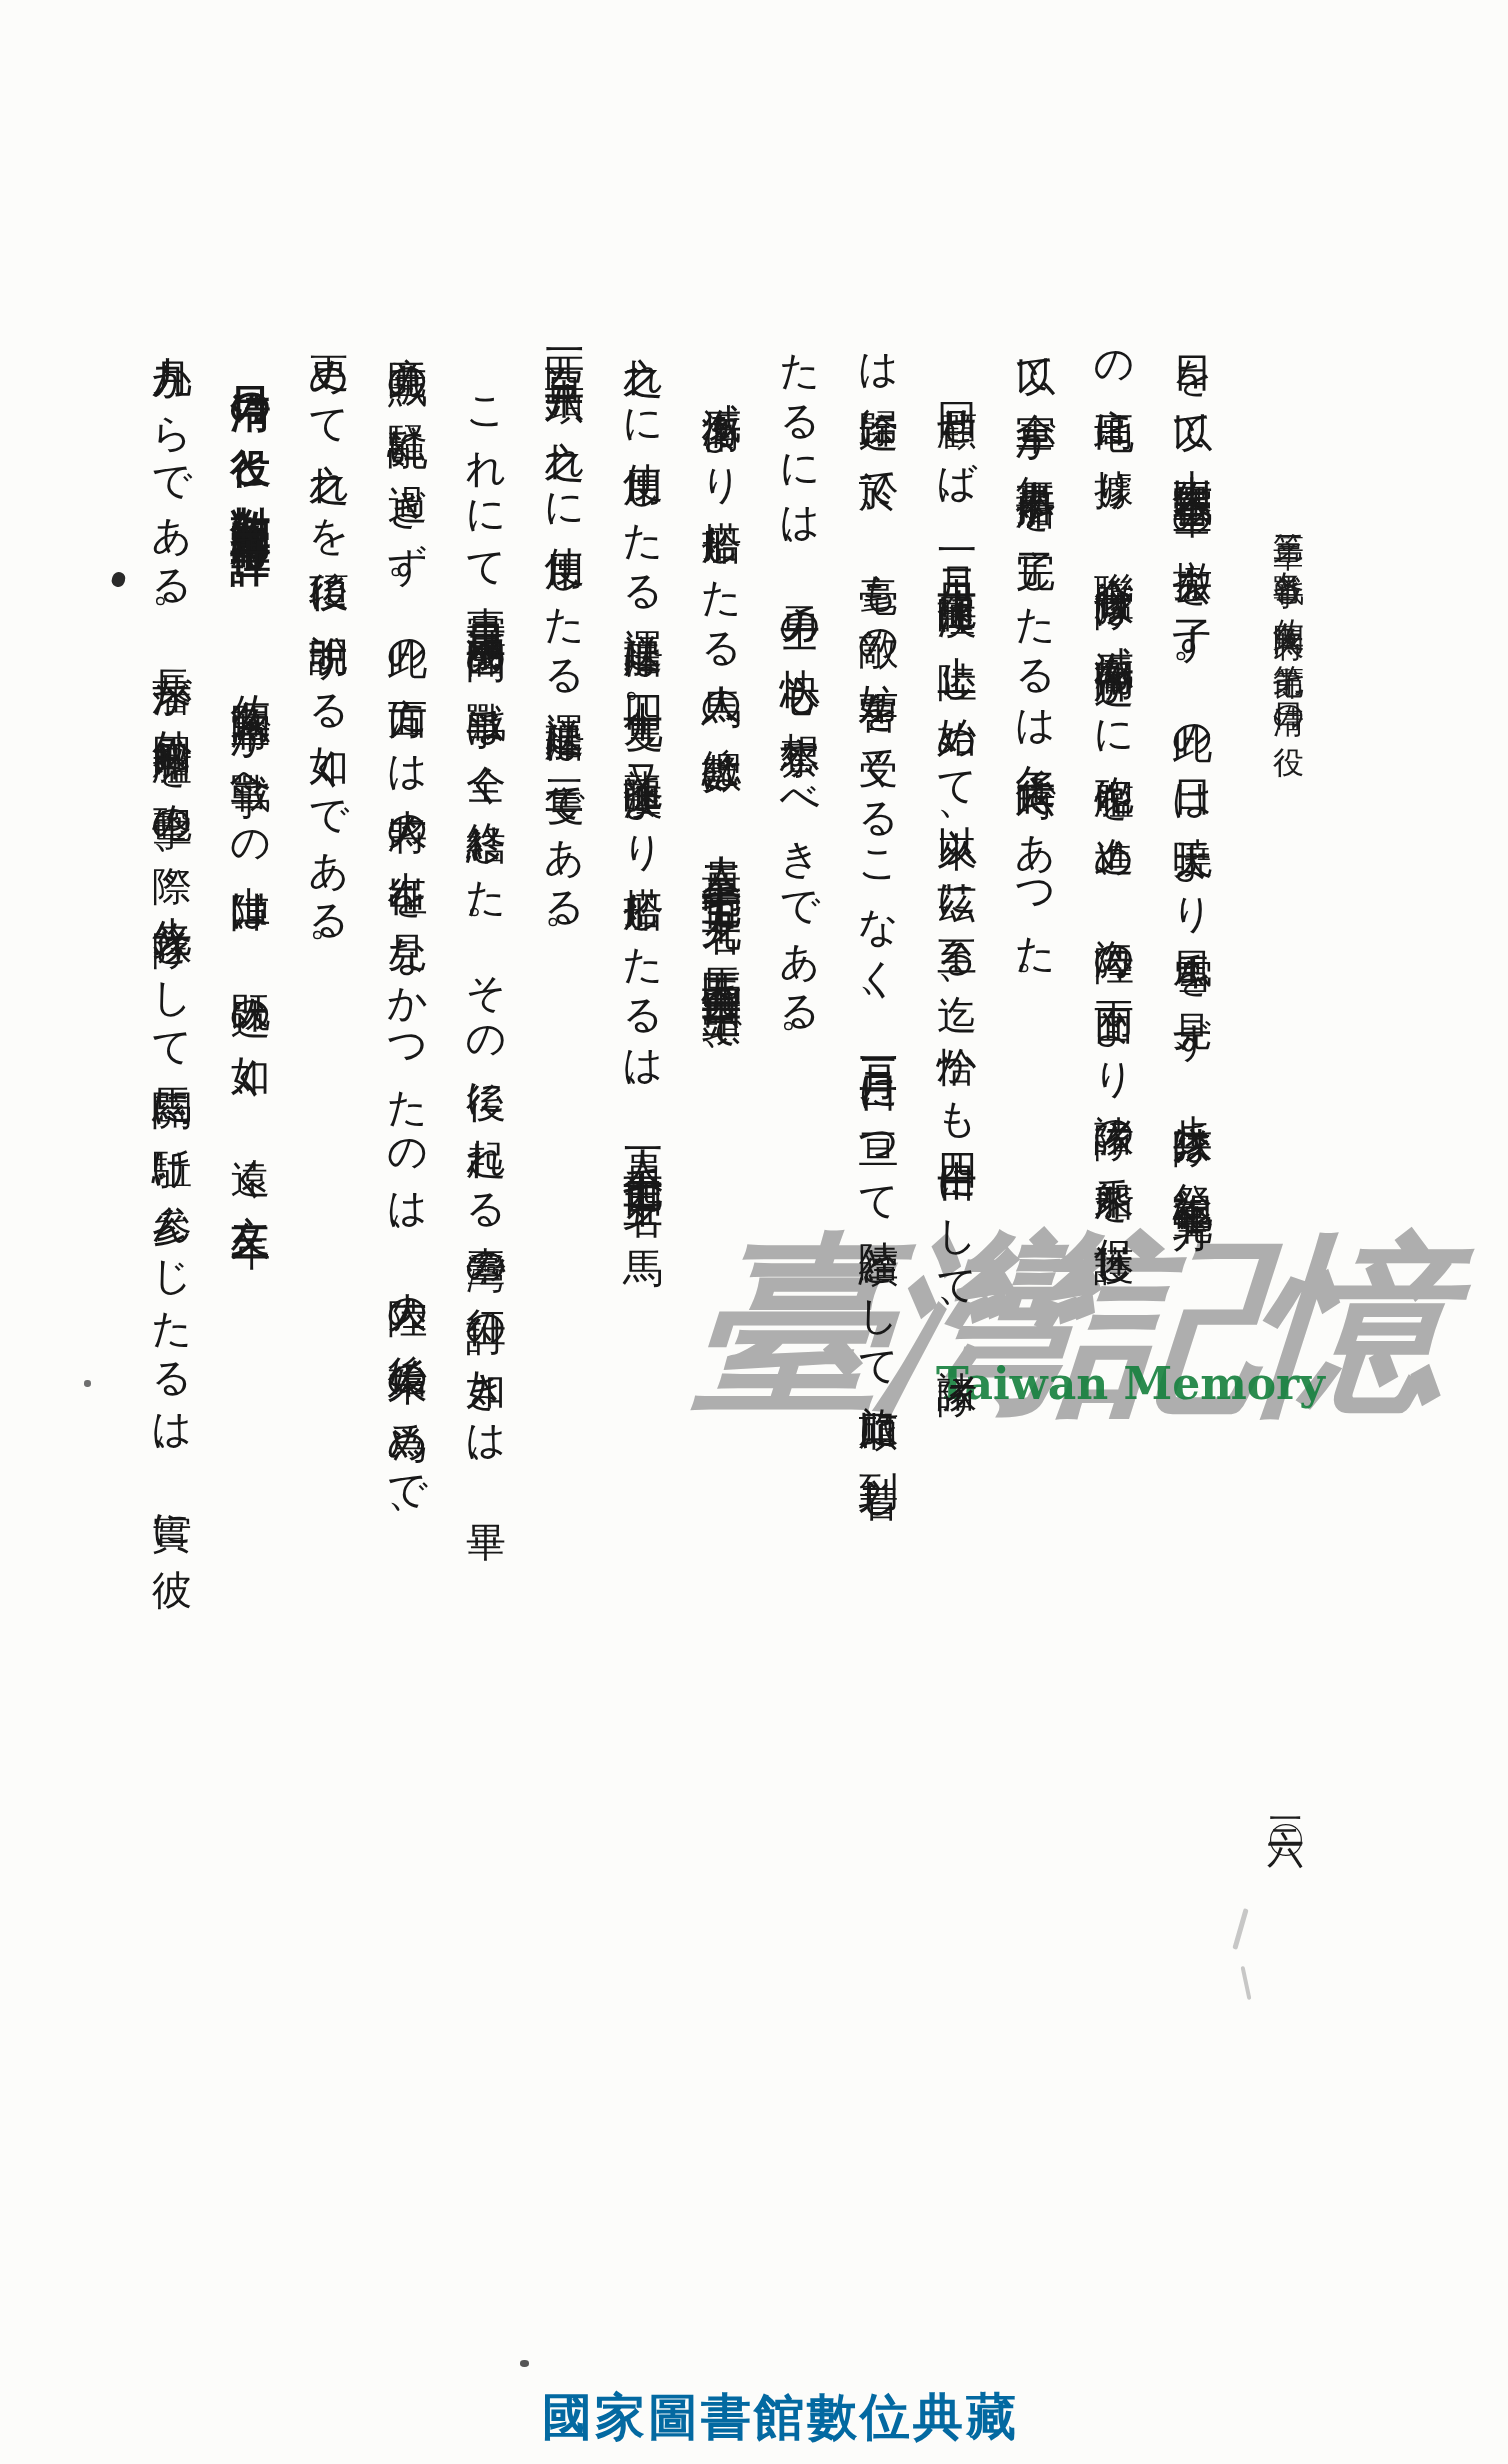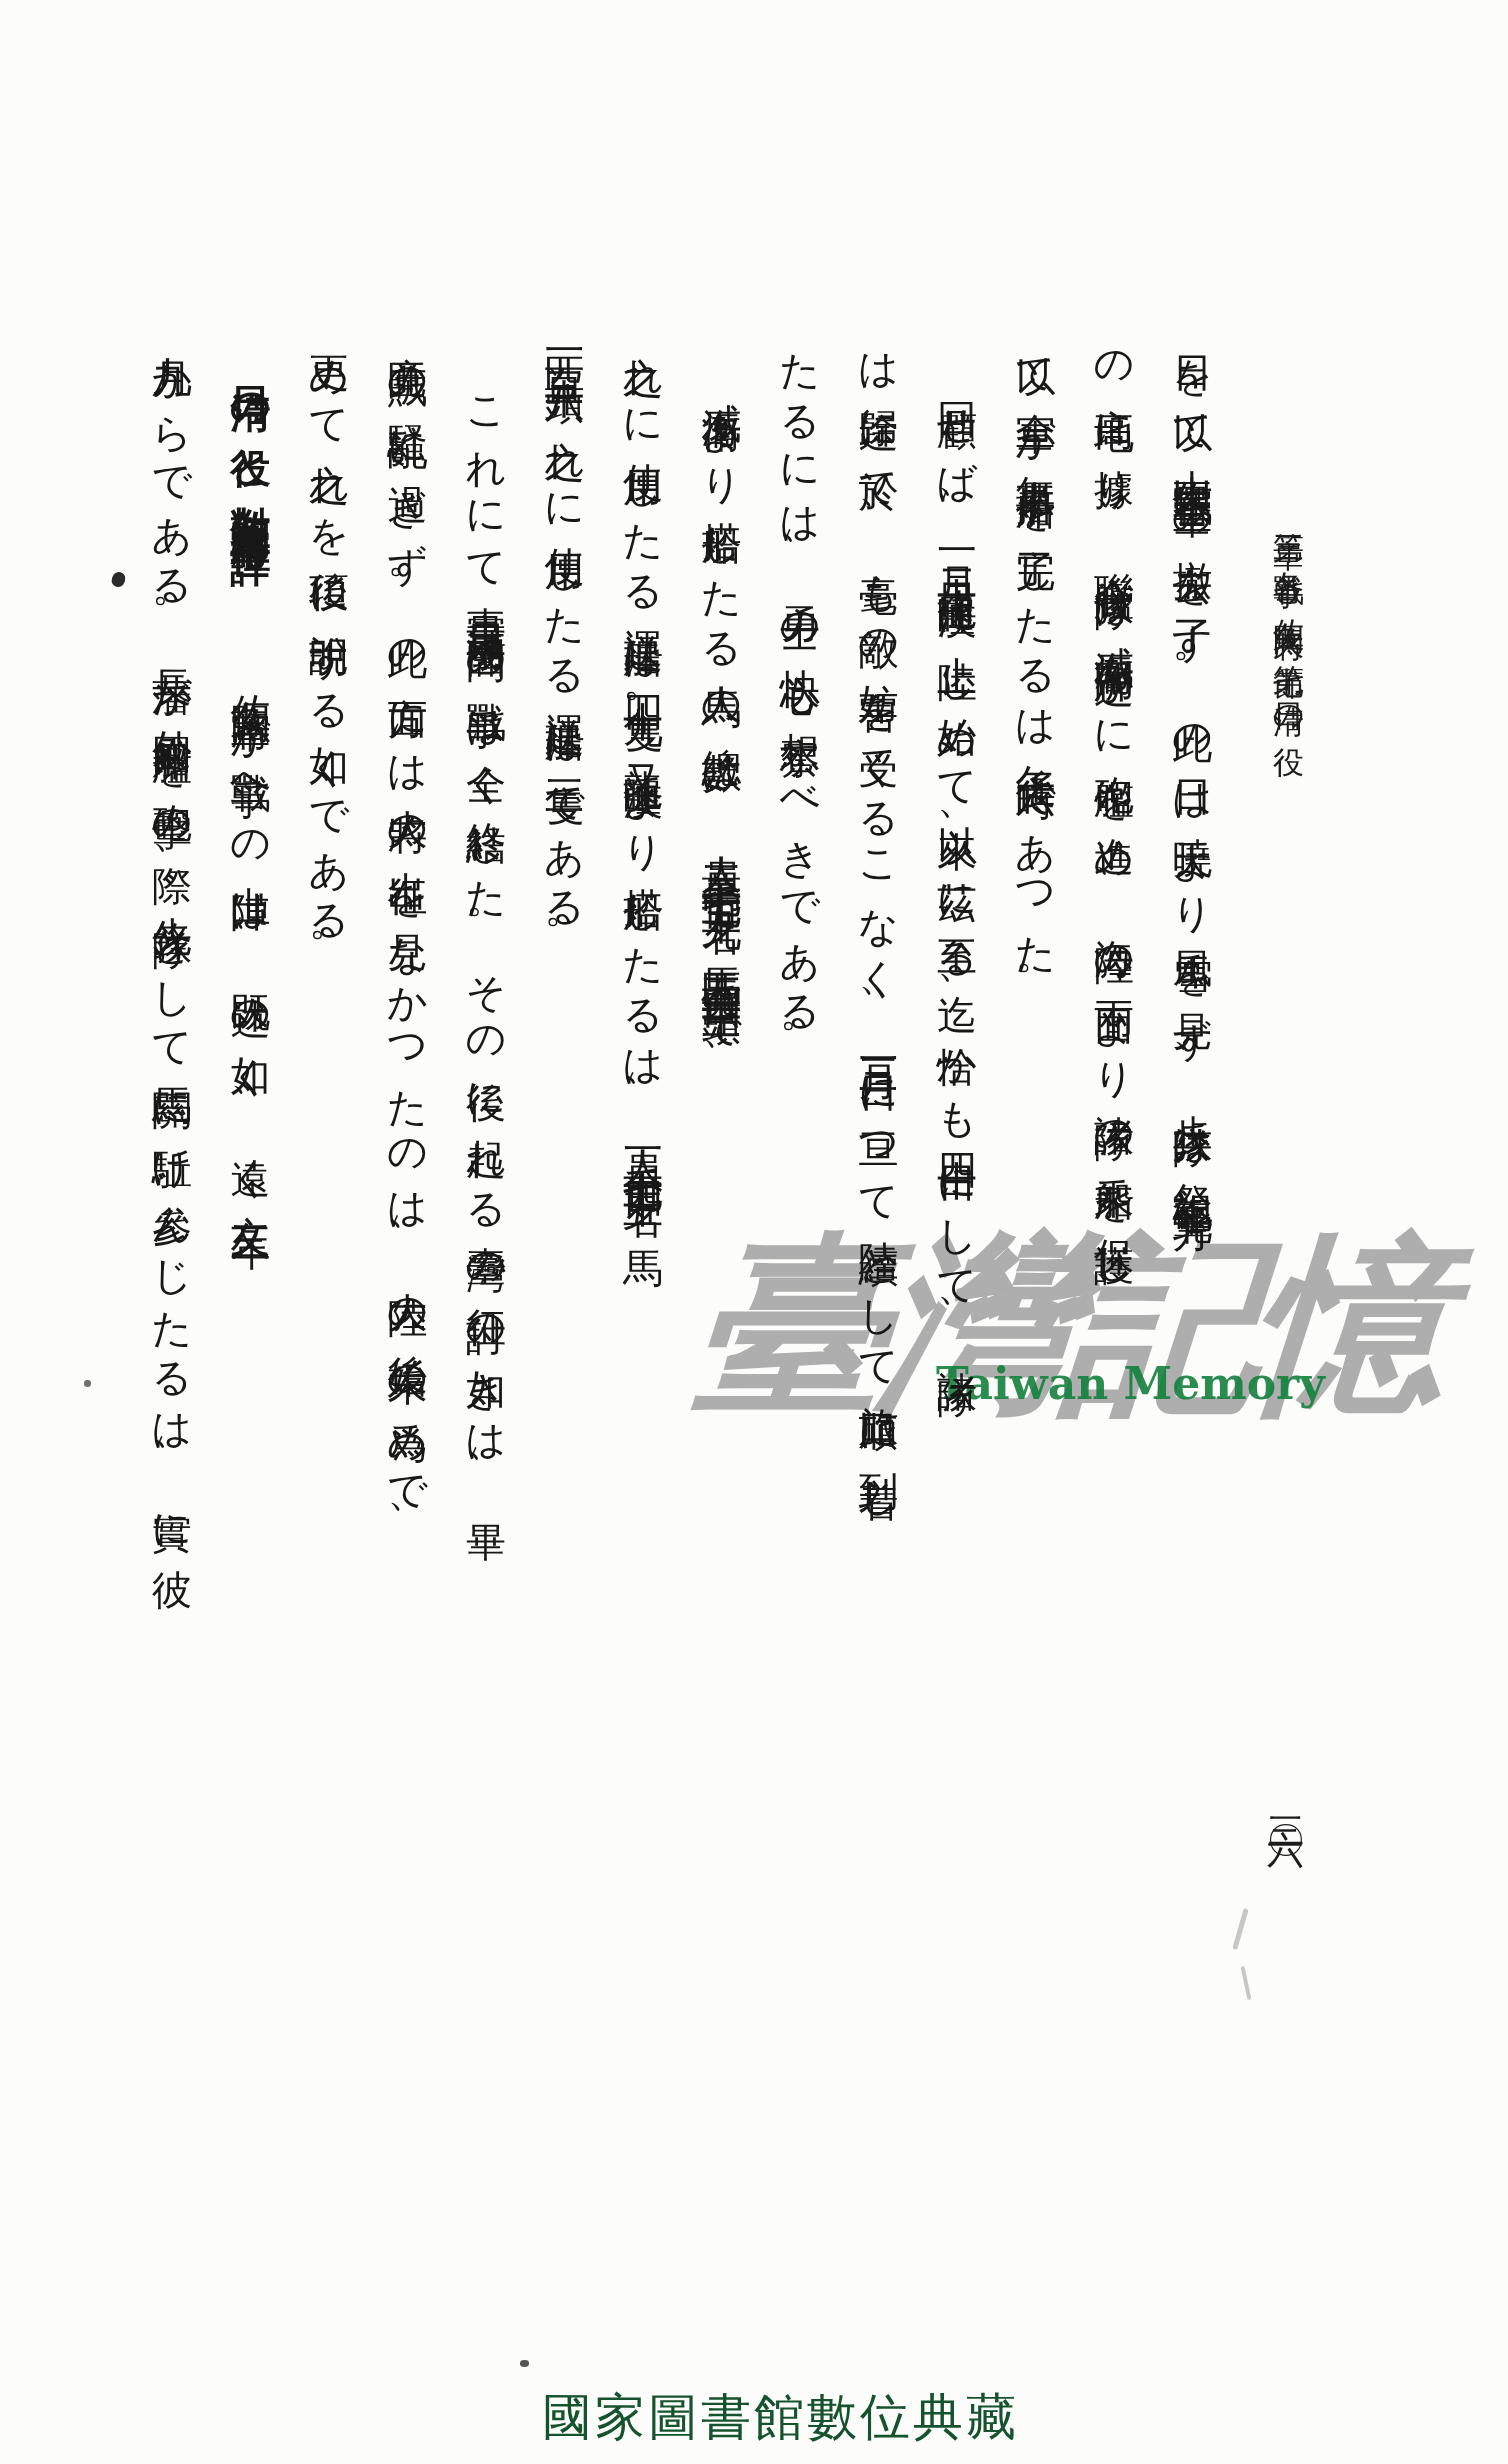--- a/index.html
+++ b/index.html
@@ -78,24 +78,25 @@
     z-index:1;
     font-family:"DejaVu Serif", serif;
     white-space:nowrap;
   }
   
   .footer-caption {
     position:absolute;
     left:542px; top:2384px;
     font-size:50px;
     letter-spacing:3px;
-    color:#14532d;
+    color:#0369a1;
     z-index:2;
     font-family:"DejaVu Sans", sans-serif;
     white-space:nowrap;
+    font-weight:bold;
   }
   
   .speck { position:absolute; z-index:2; background:#2a2a2a; border-radius:45%; }
   .speck.s1 { left:112px; top:572px; width:13px; height:15px; transform:rotate(20deg); }
   .speck.s2 { left:84px;  top:1380px; width:7px; height:7px; background:#6f6f6f; }
   .speck.s3 { left:520px; top:2360px; width:9px; height:7px; background:#555; }
   .mark { position:absolute; z-index:2; background:#9a9a9a; opacity:0.55; border-radius:2px; }
   .mark.m1 { left:1238px; top:1908px; width:5px; height:42px; transform:rotate(16deg); }
   .mark.m2 { left:1244px; top:1966px; width:4px; height:34px; transform:rotate(-12deg); }
 </style>

